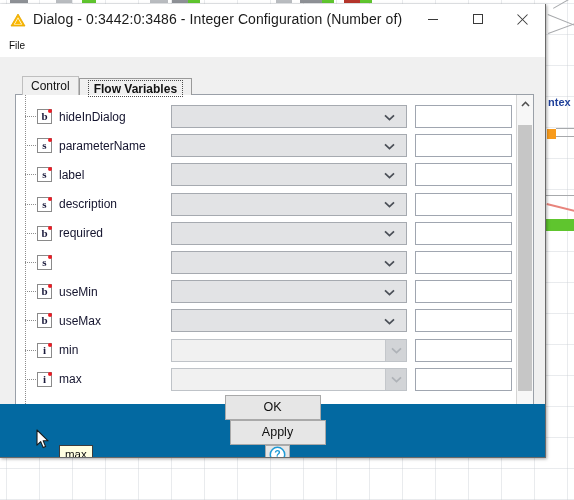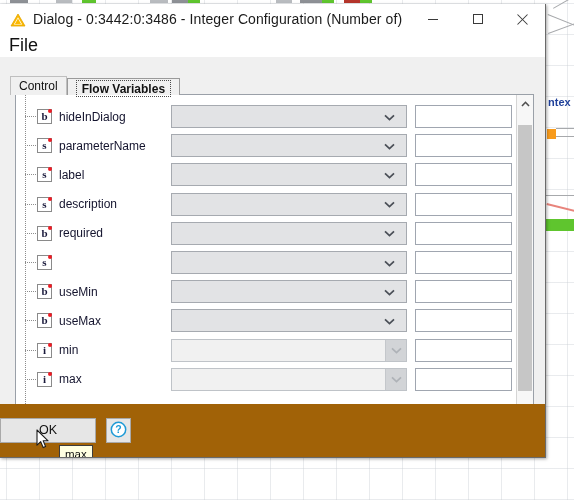--- a/index.html
+++ b/index.html
@@ -116,40 +116,40 @@
 
   
   .menubar {
     height: 23px;
     background: #ffffff;
     display: flex;
     align-items: center;
     box-sizing: border-box;
   }
   .menu-item {
-    font-size: 18px;
+    font-size: 10px;
     color: #111111;
     padding: 2px 7px 3px 9px;
     cursor: default;
   }
 
   
   .dialog-body {
     position: absolute;
     left: 0;
     top: 53px;
     right: 0;
     bottom: 0;
     background: #f0f0f0;
   }
 
   
   .tabstrip {
     position: absolute;
-    left: 10px;
+    left: 22px;
     top: 17px;
     height: 21px;
     display: flex;
     align-items: flex-end;
     z-index: 4;
   }
   .tab {
     height: 19px;
     line-height: 19px;
     padding: 0 8px;
@@ -365,23 +365,25 @@
     pointer-events: none;
   }
 
   
   .buttonbar {
     position: absolute;
     left: 0;
     right: 0;
     bottom: 0;
     height: 53px;
-    background: #a16207;
-    display: flex;
-    align-items: center;
+    background: #0369a1;
+    display: flex;
+    align-items: center;
+    justify-content: center;
+    flex-direction: column;
   }
   .btn {
     width: 96px;
     height: 25px;
     background: #e6e6e6;
     border: 1px solid #a9a9a9;
     font-family: "Liberation Sans", sans-serif;
     font-size: 12.5px;
     color: #101010;
     box-sizing: border-box;
@@ -671,20 +673,21 @@
     <div class="tooltip">max</div>
 
     <span class="cursor">
       <svg width="15" height="21" viewBox="0 0 15 21">
         <polygon points="1,1 1,16.2 4.7,12.6 7.2,18.6 9.6,17.6 7.2,11.8 12.1,11.8" fill="#ffffff" stroke="#1b1b1b" stroke-width="1.1" stroke-linejoin="round"></polygon>
       </svg>
     </span>
 
     <div class="buttonbar">
       <button class="btn">OK</button>
+      <button class="btn">Apply</button>
       <button class="help-btn">
         <span>
           <svg width="17" height="17" viewBox="0 0 17 17">
             <circle cx="8.5" cy="8.5" r="7.2" fill="#ffffff" stroke="#1e9ad6" stroke-width="1.5"></circle>
             <text x="8.5" y="12.3" text-anchor="middle" font-family="Liberation Sans, sans-serif" font-size="10.5" font-weight="bold" fill="#1e9ad6">?</text>
           </svg>
         </span>
       </button>
     </div>
 

